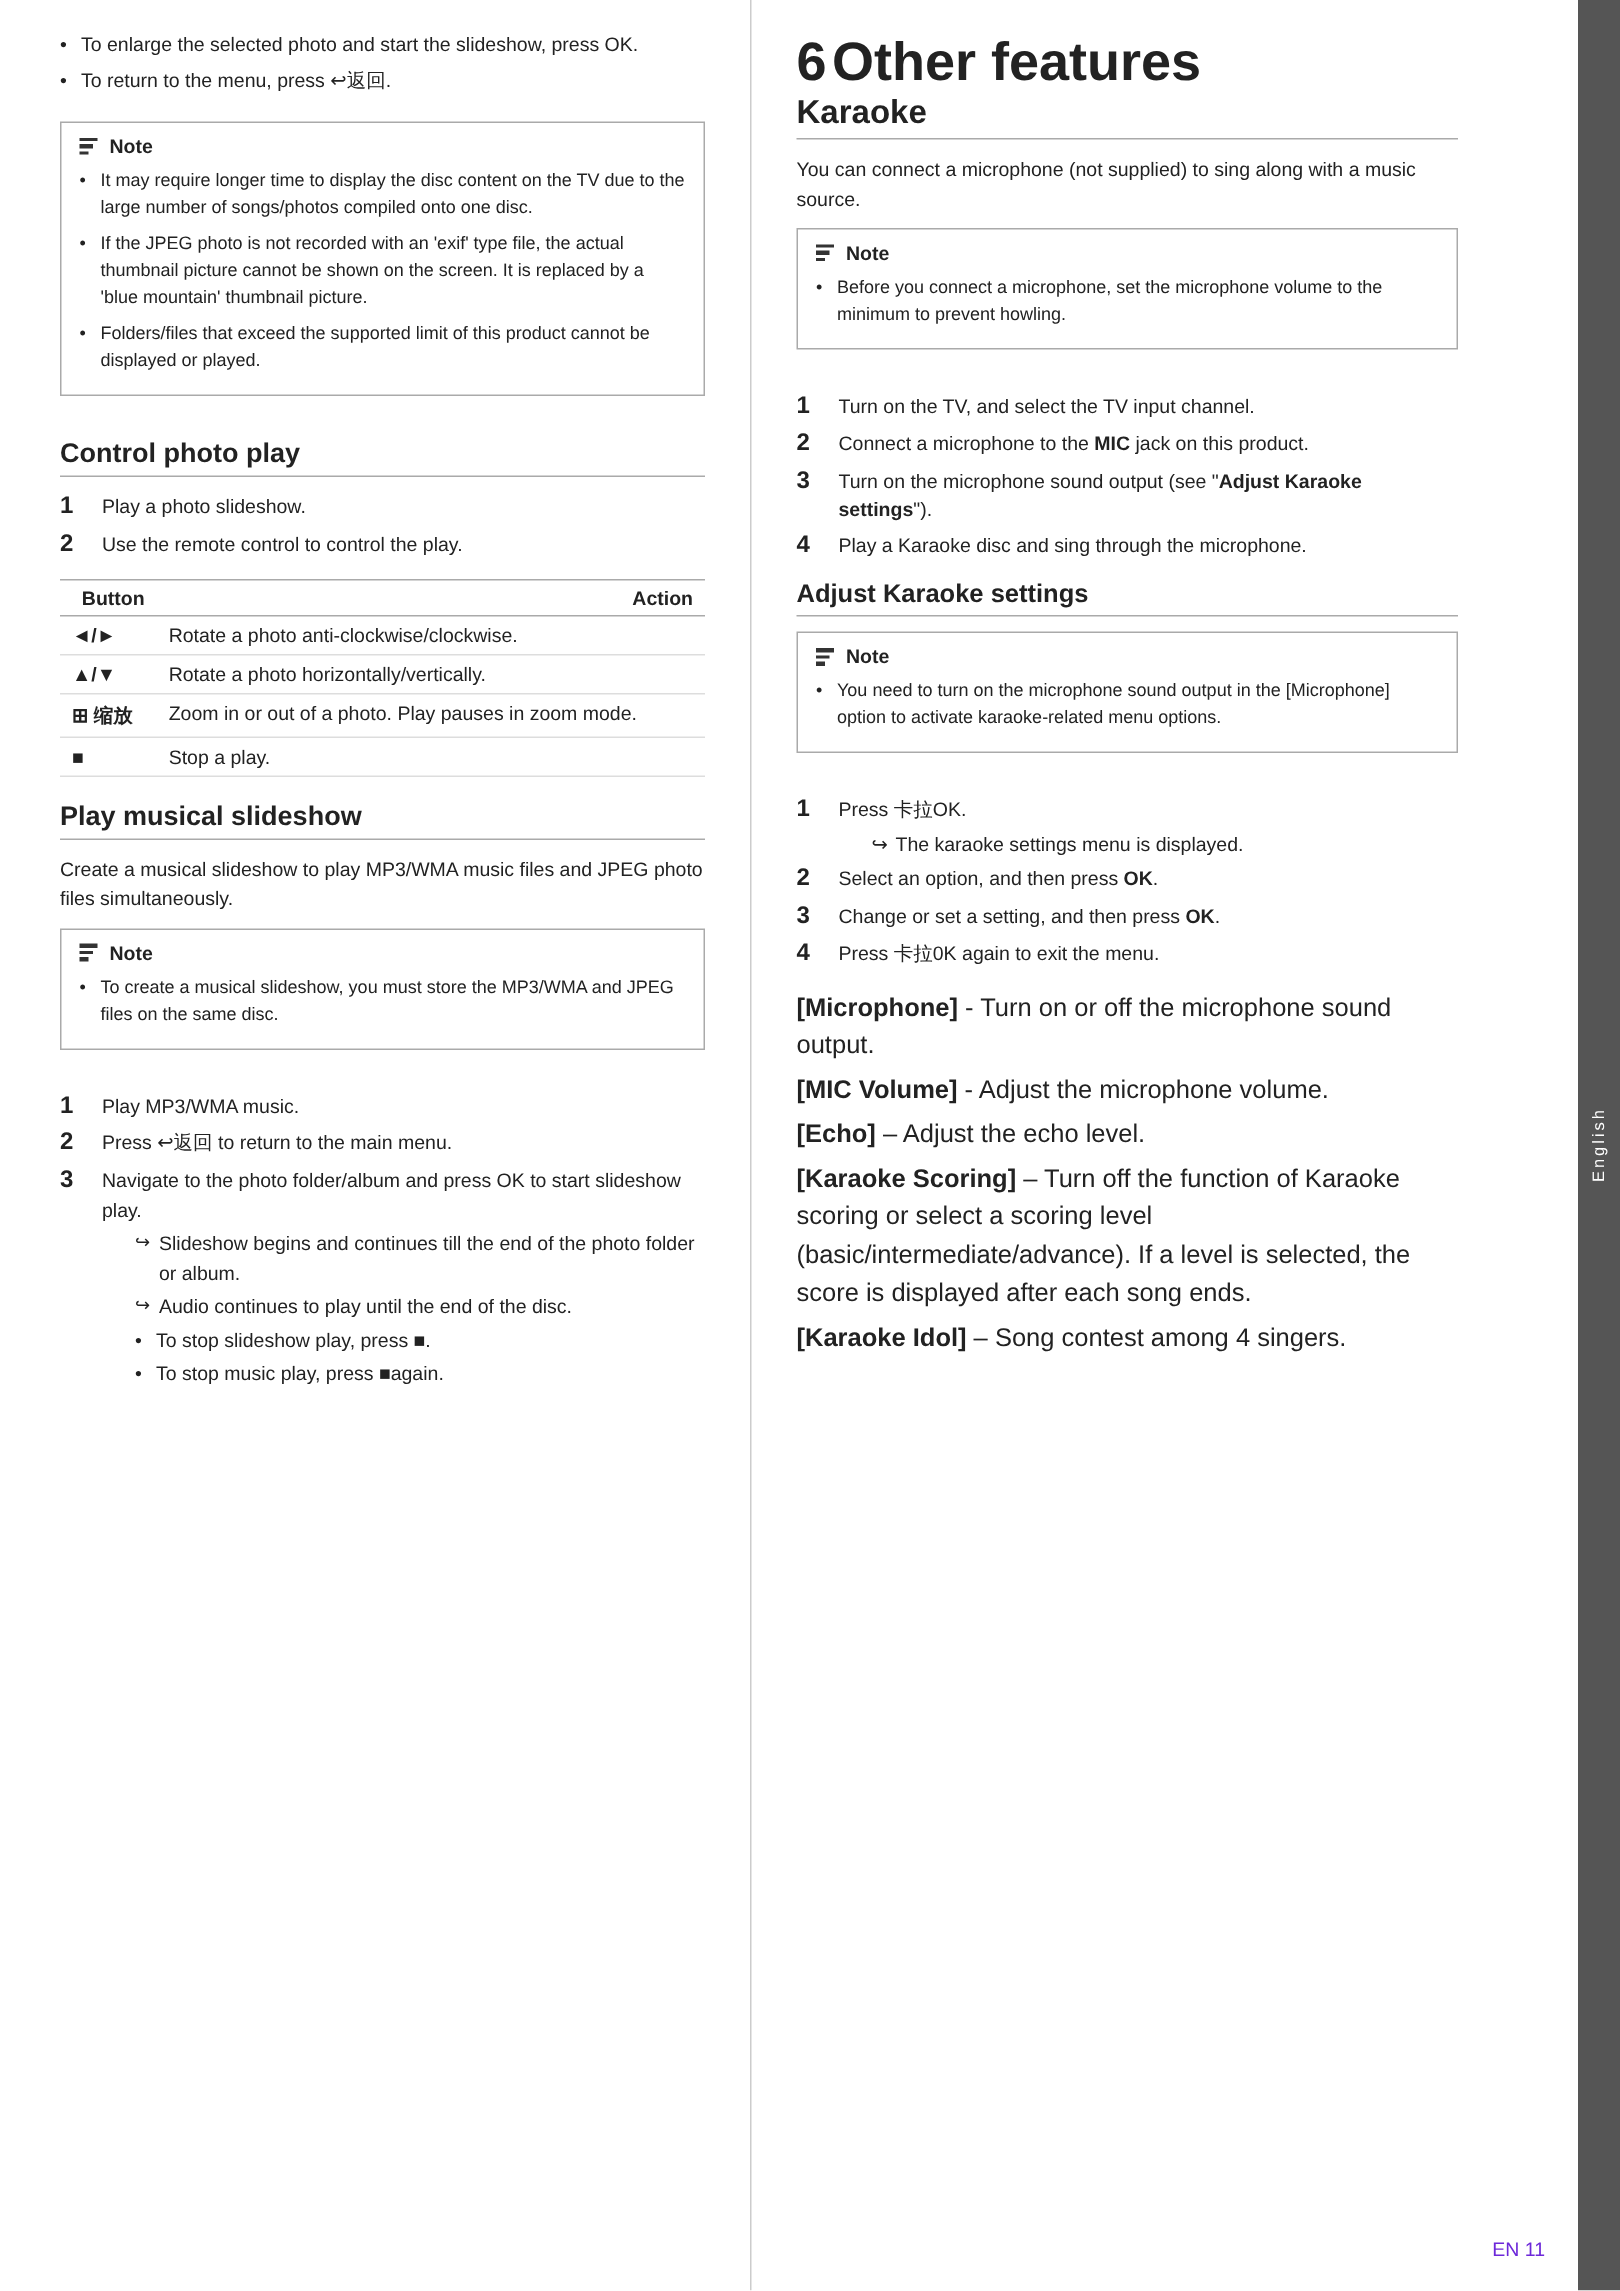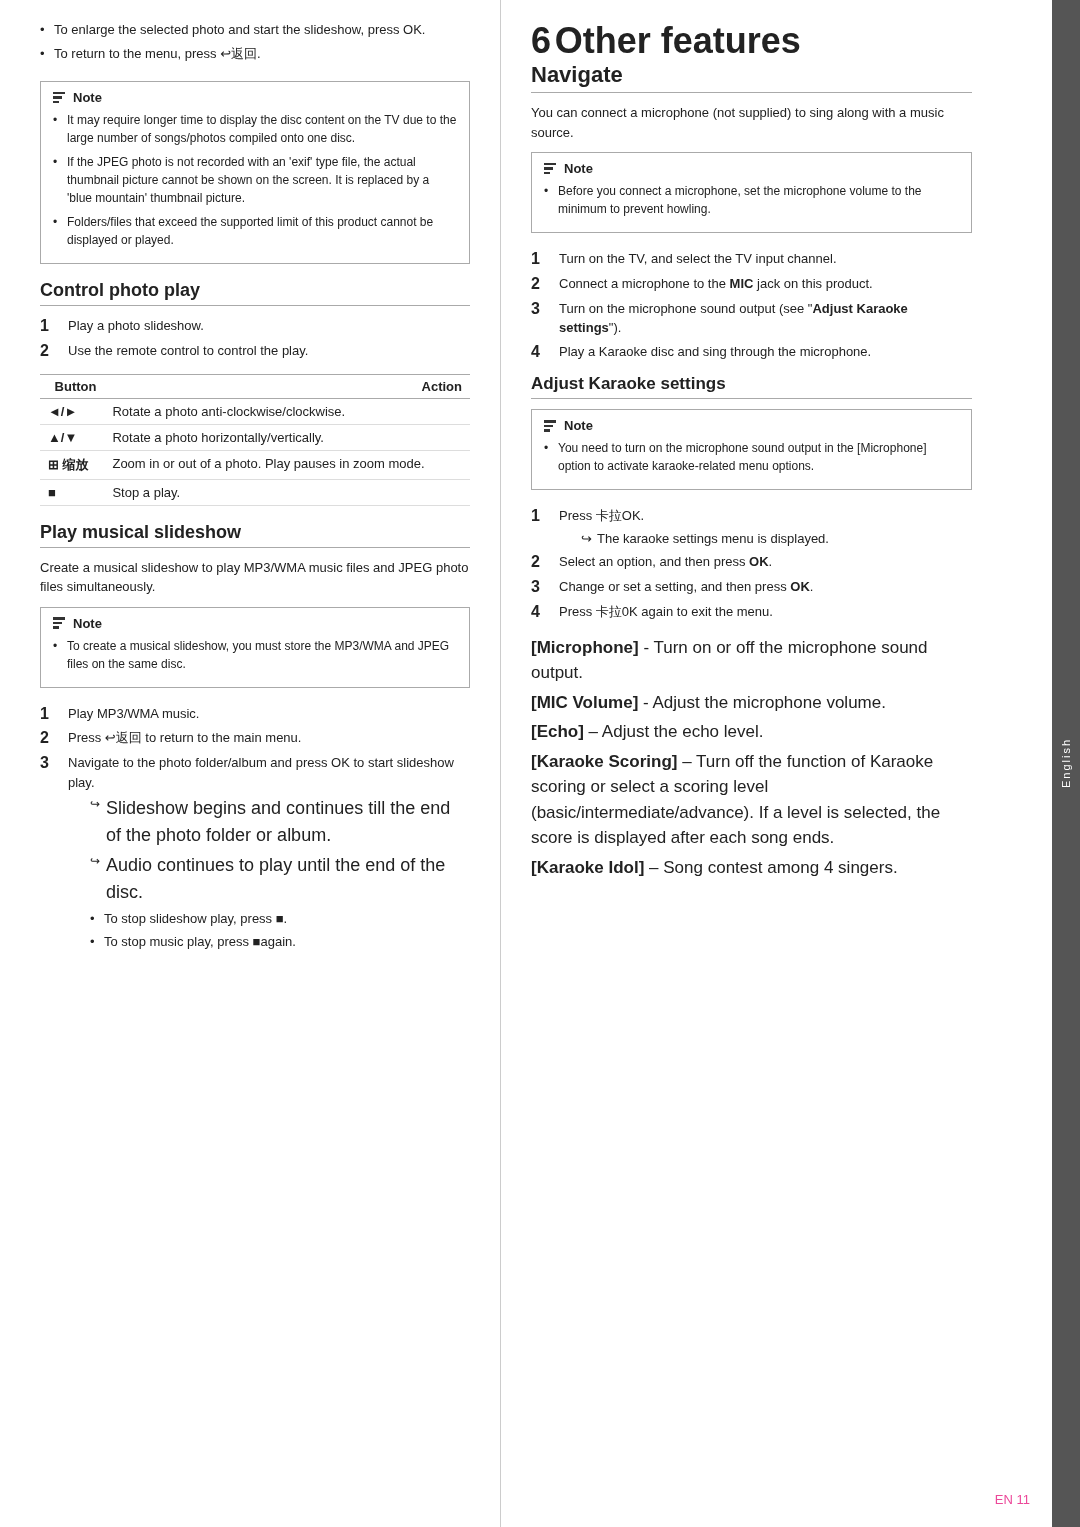--- a/index.html
+++ b/index.html
@@ -62,21 +62,21 @@
     }
     .intro-list li::before {
       content: "•";
       position: absolute;
       left: 0;
     }
     
     .note-box {
       border: 1px solid #aaa;
       padding: 8px 12px;
-      margin-bottom: 16px;
+      margin-bottom: 28px;
       background: #fff;
     }
     .note-header {
       display: flex;
       align-items: center;
       margin-bottom: 6px;
       font-size: 13px;
       font-weight: bold;
     }
     .note-icon {
@@ -195,21 +195,21 @@
       margin-bottom: 4px;
       font-size: 17px;
       line-height: 1.5;
     }
     
     .page-footer {
       position: absolute;
       bottom: 20px;
       right: 50px;
       font-size: 13px;
-      color: #ec4899;
+      color: #6d28d9;
     }
     .sub-bullet-list {
       list-style: none;
       margin-top: 3px;
       margin-left: 22px;
     }
     .sub-bullet-list li {
       padding-left: 14px;
       position: relative;
       margin-bottom: 3px;
@@ -223,21 +223,21 @@
     }
     .sub-arrow-list {
       list-style: none;
       margin-top: 3px;
       margin-left: 22px;
     }
     .sub-arrow-list li {
       padding-left: 16px;
       position: relative;
       margin-bottom: 3px;
-      font-size: 18px;
+      font-size: 13px;
       line-height: 1.5;
     }
     .sub-arrow-list li::before {
       content: "↪";
       position: absolute;
       left: 0;
       font-size: 12px;
     }
   </style>
 </head>
@@ -359,21 +359,21 @@
 
   </div>
 
   <div class="right-col">
 
     <div style="">
       <span class="chapter-num">6</span>
       <span class="chapter-heading" style="font-size:36px;font-weight:bold;">Other features</span>
     </div>
 
-    <h2 class="karaoke-heading">Navigate</h2>
+    <h2 class="karaoke-heading">Karaoke</h2>
     <p style="font-size:13px;line-height:1.5;margin-bottom:10px;">You can connect a microphone (not supplied) to sing along with a music source.</p>
 
     <div class="note-box">
       <div class="note-header">
         <span class="note-icon">
           <span class="note-icon-bar">
             <span></span>
             <span></span>
             <span></span>
           </span>

